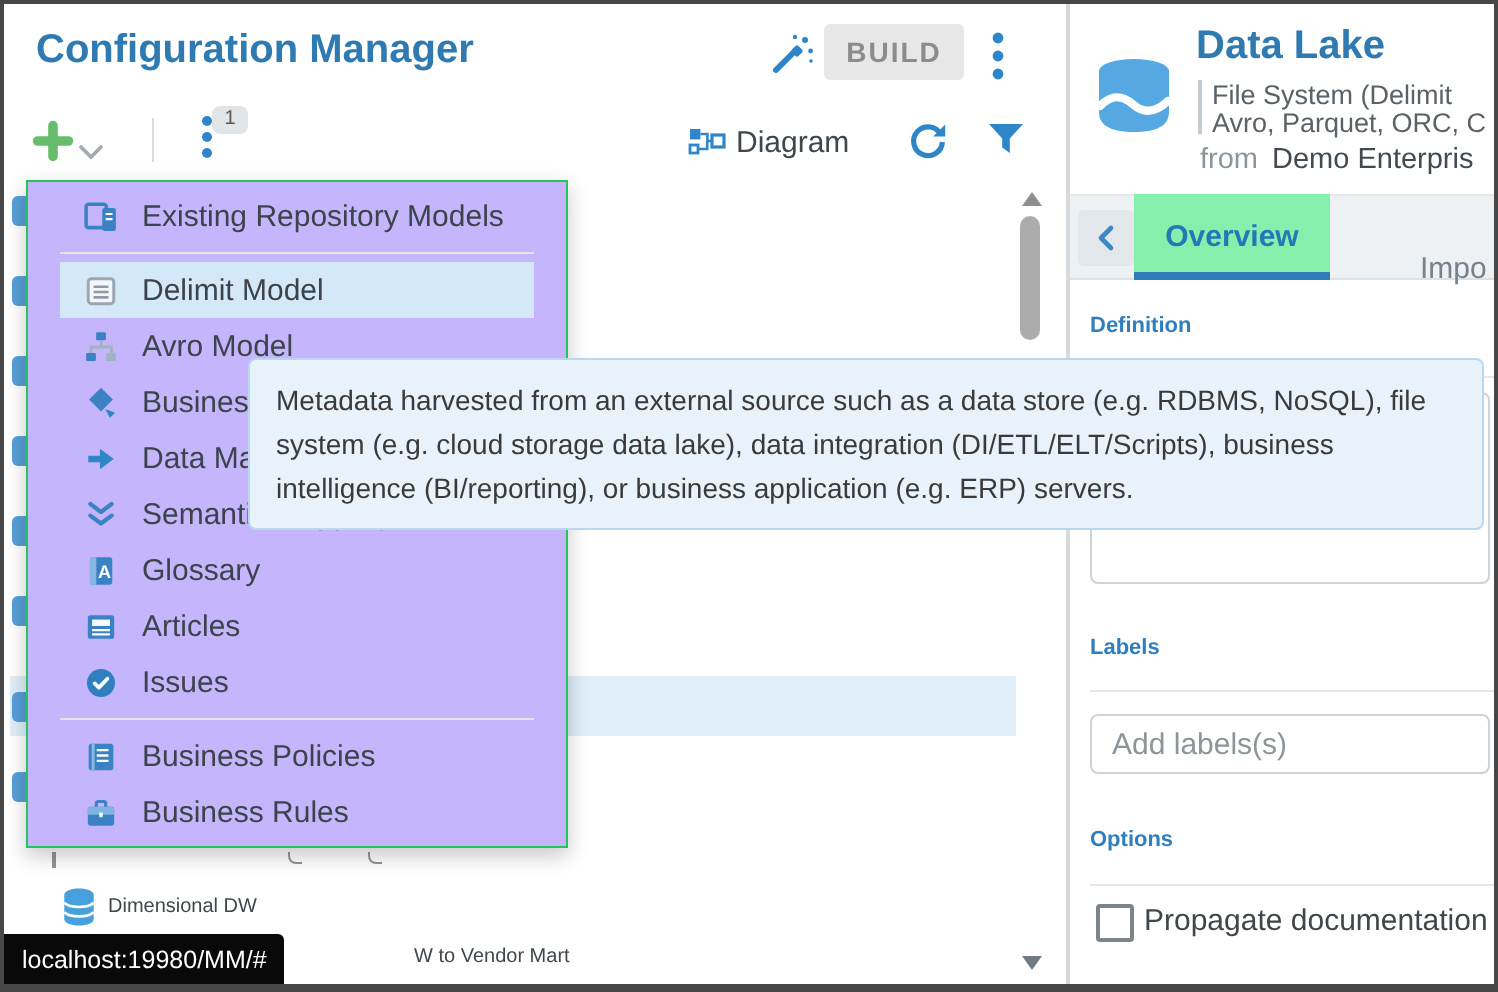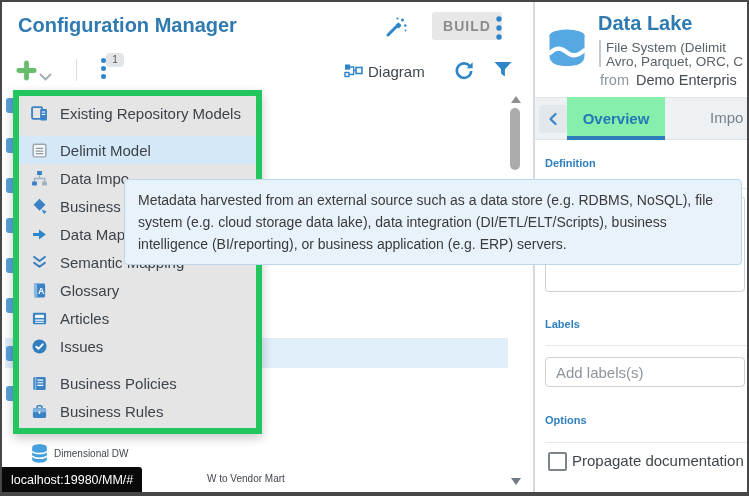--- a/index.html
+++ b/index.html
@@ -7,21 +7,21 @@
        border:2px solid #474747;border-bottom-width:4px;overflow:hidden;
        background:#fff;font-family:"Liberation Sans",sans-serif;
        -webkit-font-smoothing:antialiased;}
   .abs{position:absolute;}
   .nowrap{white-space:nowrap;}
 
   
   .cm-title{left:16px;top:12px;font-size:20px;font-weight:600;color:#2f7ab0;}
   .build-btn{left:410px;top:10px;width:70px;height:28px;background:#e7e7e7;border-radius:3px;
              color:#8c8c8c;font-size:14px;font-weight:600;letter-spacing:1px;
-             display:flex;align-items:center;justify-content:center;cursor:pointer;margin-left:20px;}
+             display:flex;align-items:center;justify-content:center;cursor:pointer;}
   
   .tb-divider{left:74px;top:57px;width:1px;height:22px;background:#d9dde0;}
   .badge{left:104px;top:51px;min-width:14px;height:14px;padding:0 2px;background:#e2e5e7;
          border-radius:4px;color:#5d564e;font-size:10px;line-height:14px;text-align:center;}
   .diagram-label{left:366px;top:61px;font-size:15px;color:#3f464c;}
 
   
   .tree-stub{width:15px;height:15px;border-radius:3px;background:#4a97d6;opacity:.92;z-index:1;}
   .tree-highlight{left:3px;top:336px;width:503px;height:30px;background:#dfeef9;z-index:1;}
   .tree-row-label{font-size:10px;color:#40474e;z-index:1;}
@@ -29,22 +29,22 @@
              border-radius:0 0 0 4px;z-index:1;}
 
   
   .sb-thumb{left:508px;top:106px;width:10px;height:62px;background:#acacac;border-radius:5px;z-index:4;}
   .sb-arrow-up{left:509px;top:94px;width:0;height:0;border-left:5px solid transparent;
                border-right:5px solid transparent;border-bottom:7px solid #8f8f8f;z-index:4;}
   .sb-arrow-down{left:509px;top:476px;width:0;height:0;border-left:5px solid transparent;
                border-right:5px solid transparent;border-top:7px solid #727a82;z-index:4;}
 
   
-  .menu{left:11px;top:88px;width:237px;background:#e5e5e5;border:6px solid #22c55e;
-        box-shadow:0 4px 10px rgba(0,0,0,.22);z-index:10;padding:3px 0;}
+  .menu{left:11px;top:88px;width:237px;background:#c4b5fd;border:1px solid #22c55e;
+        box-shadow:0 4px 10px rgba(0,0,0,.22);z-index:10;padding:3px 16px;}
   .menu-item{height:28px;display:flex;align-items:center;font-size:15px;color:#3c434a;cursor:pointer;}
   .menu-item svg{margin:0 12px 0 12px;flex:0 0 auto;}
   .menu-item.selected{background:#d5e8f8;}
   .menu-sep{height:1px;background:#e1e5e8;margin:4px 0;}
 
   
   .tooltip{left:122px;top:177px;width:618px;box-sizing:border-box;background:#e8f2fb;
            border:1px solid #bcd6eb;border-radius:4px;padding:9px 13px;z-index:50;
            font-size:14px;line-height:22px;color:#3a3a3a;}
 
@@ -61,21 +61,21 @@
   .rp-from .from-word{color:#8c959c;}
   .rp-from .from-value{color:#434a51;margin-left:7px;}
   .tabbar{left:533px;top:95px;width:216px;height:43px;background:#eef1f4;
           border-top:1px solid #e5e8ea;border-bottom:1px solid #dde1e4;box-sizing:border-box;}
   .back-btn{left:537px;top:103px;width:28px;height:28px;background:#e2e7eb;border-radius:3px;
             display:flex;align-items:center;justify-content:center;cursor:pointer;z-index:3;}
   .tab-active{left:565px;top:95px;width:98px;height:43px;background:#86efac;z-index:2;
               display:flex;align-items:center;justify-content:center;
               font-size:15px;font-weight:700;color:#2776b5;cursor:pointer;}
   .tab-underline{position:absolute;left:0;bottom:0;width:100%;height:4px;background:#2e7cb8;}
-  .tab-inactive{left:708px;top:107px;font-size:15px;color:#76828c;cursor:pointer;z-index:2;}
+  .tab-inactive{left:708px;top:124px;font-size:15px;color:#76828c;cursor:pointer;z-index:2;}
   .section-title{font-size:11px;font-weight:700;color:#2f7fc0;}
   .hairline{height:1px;background:#e4e8eb;width:206px;}
   .def-box{left:543px;top:194px;width:200px;height:96px;border:1px solid #ccd3d9;border-radius:4px;
            background:#fff;box-sizing:border-box;}
   .labels-input{left:543px;top:355px;width:200px;height:30px;border:1px solid #ccd3d9;border-radius:4px;
            box-sizing:border-box;font-family:"Liberation Sans",sans-serif;font-size:15px;color:#3f464c;
            padding:0 10px;outline:none;}
   .labels-input::placeholder{color:#8d959c;opacity:1;}
   .checkbox{left:546px;top:450px;width:15px;height:15px;border:2px solid #7b838b;border-radius:2px;
             background:#fff;cursor:pointer;}
@@ -195,21 +195,21 @@
       </svg>
       <span>Delimit Model</span>
     </div>
     <div class="menu-item">
       <svg width="17" height="17" viewBox="0 0 16 16">
         <path d="M8 5v3M3.3 11V8h9.6v3" stroke="#9fb3c2" stroke-width="1.3" fill="none"></path>
         <rect x="5.7" y="1" width="4.6" height="3.8" rx=".6" fill="#3b82c4"></rect>
         <rect x="1" y="10.8" width="4.6" height="3.8" rx=".6" fill="#3b82c4"></rect>
         <rect x="10.4" y="10.8" width="4.6" height="3.8" rx=".6" fill="#9fb3c2"></rect>
       </svg>
-      <span>Data Impo</span>
+      <span>Avro Model</span>
     </div>
     <div class="menu-item">
       <svg width="17" height="17" viewBox="0 0 16 16">
         <path d="M8 .8l5.6 5.6L8 12 2.4 6.4z" fill="#3b82c4"></path>
         <path d="M10 10.8l4.6 1.8-2.4 2.4z" fill="#2e86c9"></path>
       </svg>
       <span>Business P</span>
     </div>
     <div class="menu-item">
       <svg width="17" height="17" viewBox="0 0 16 16">

